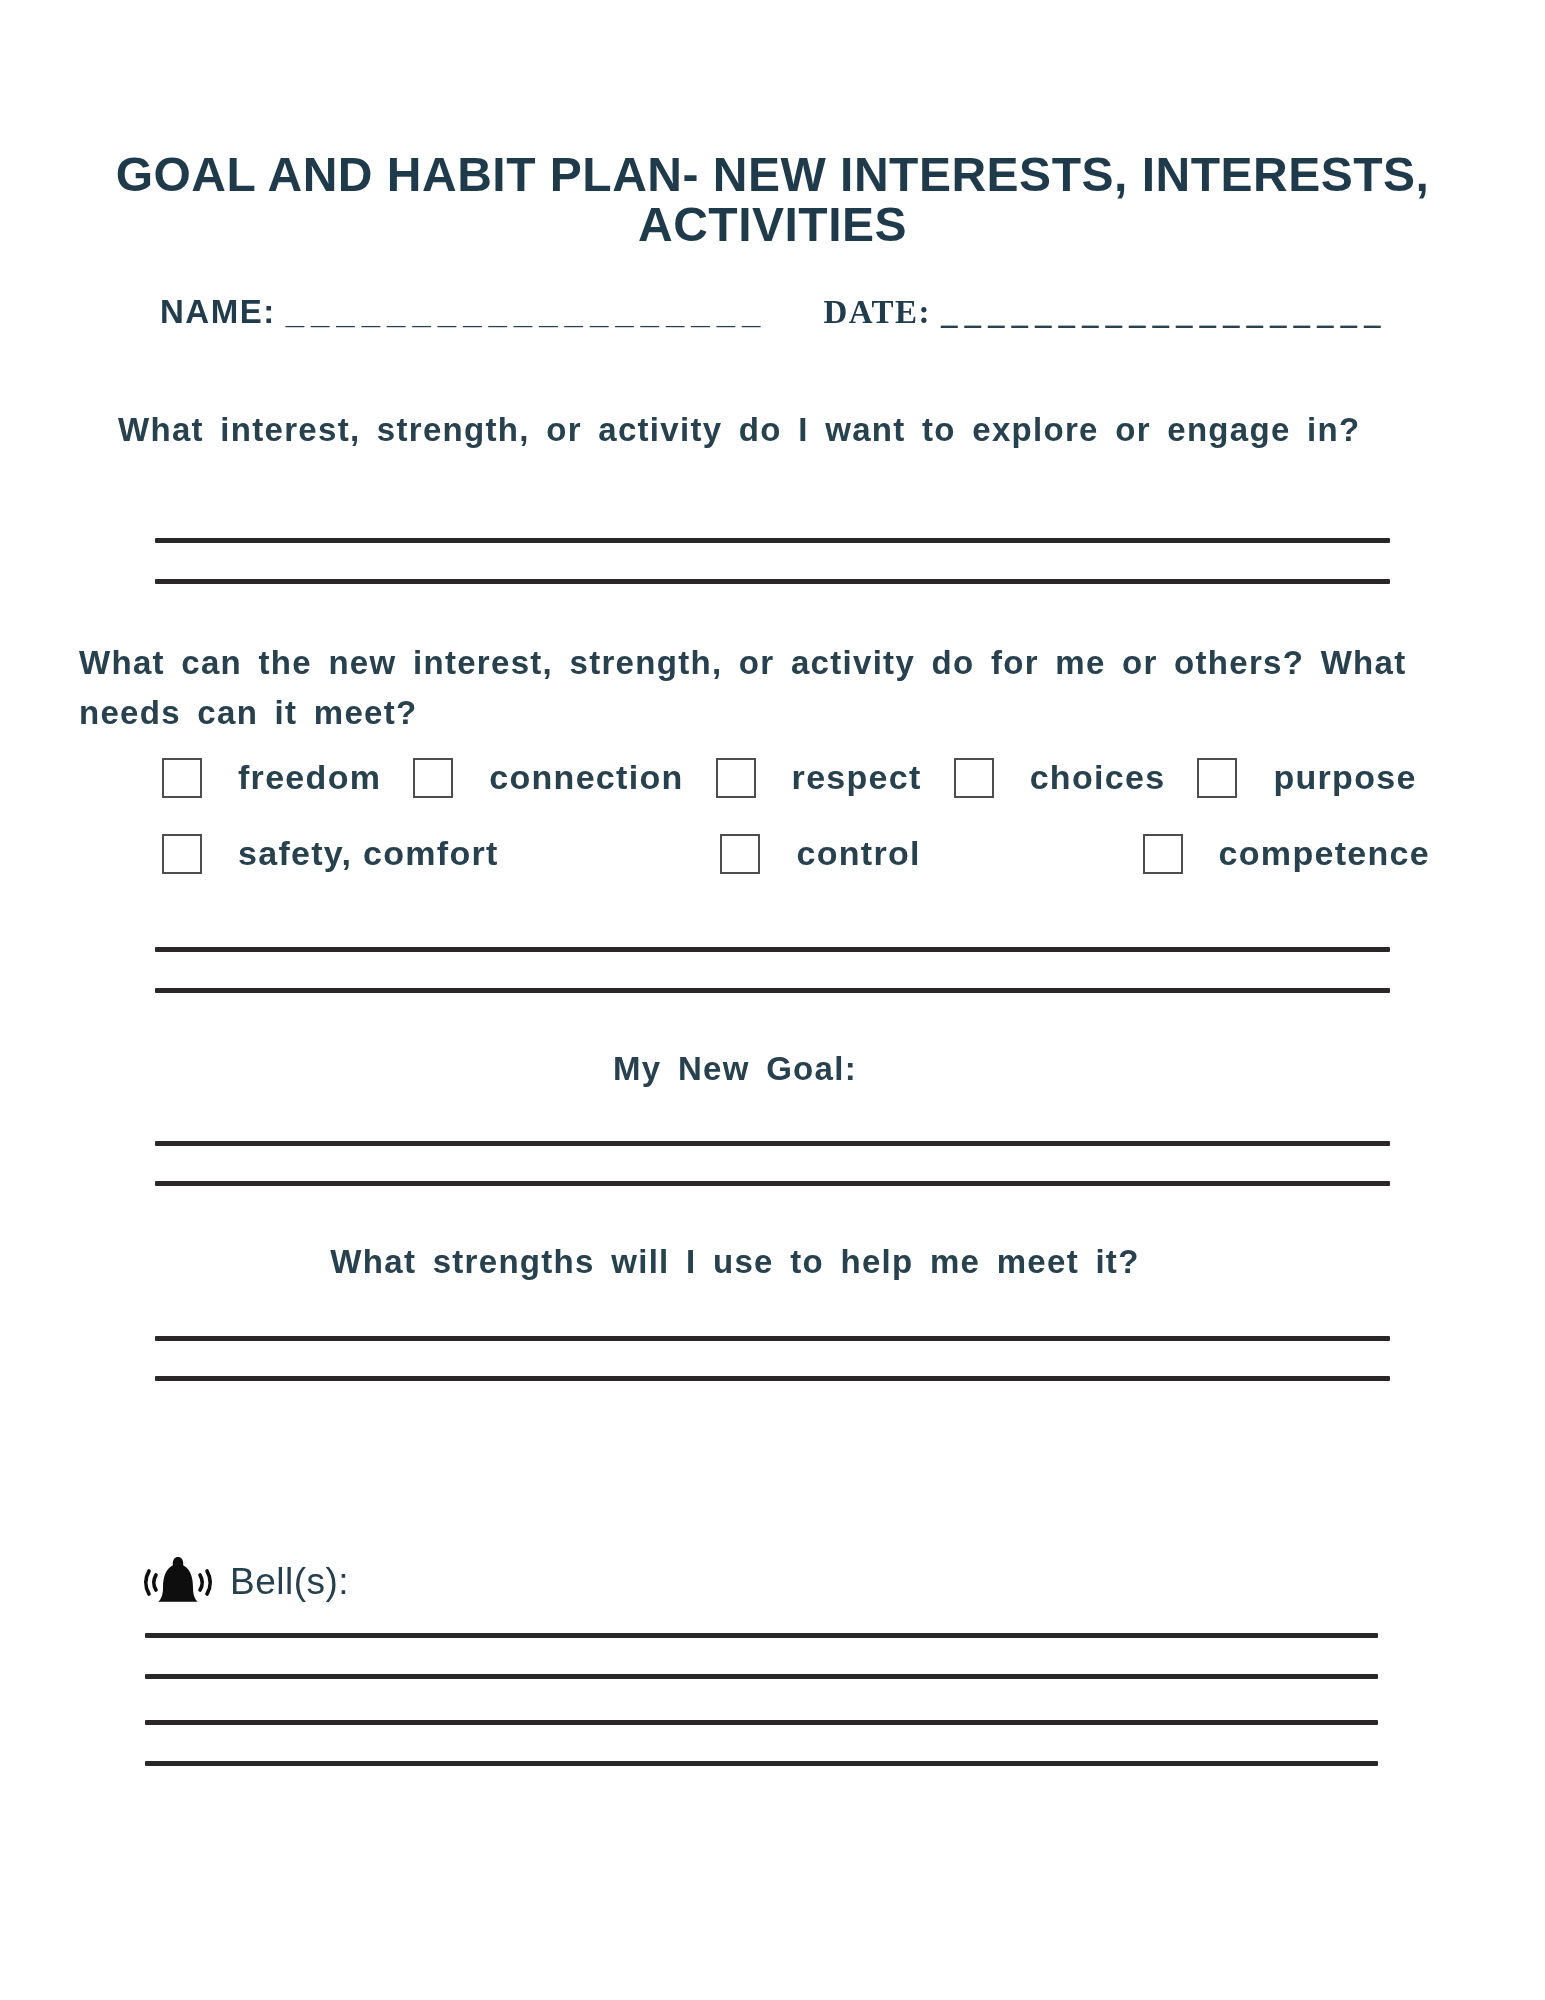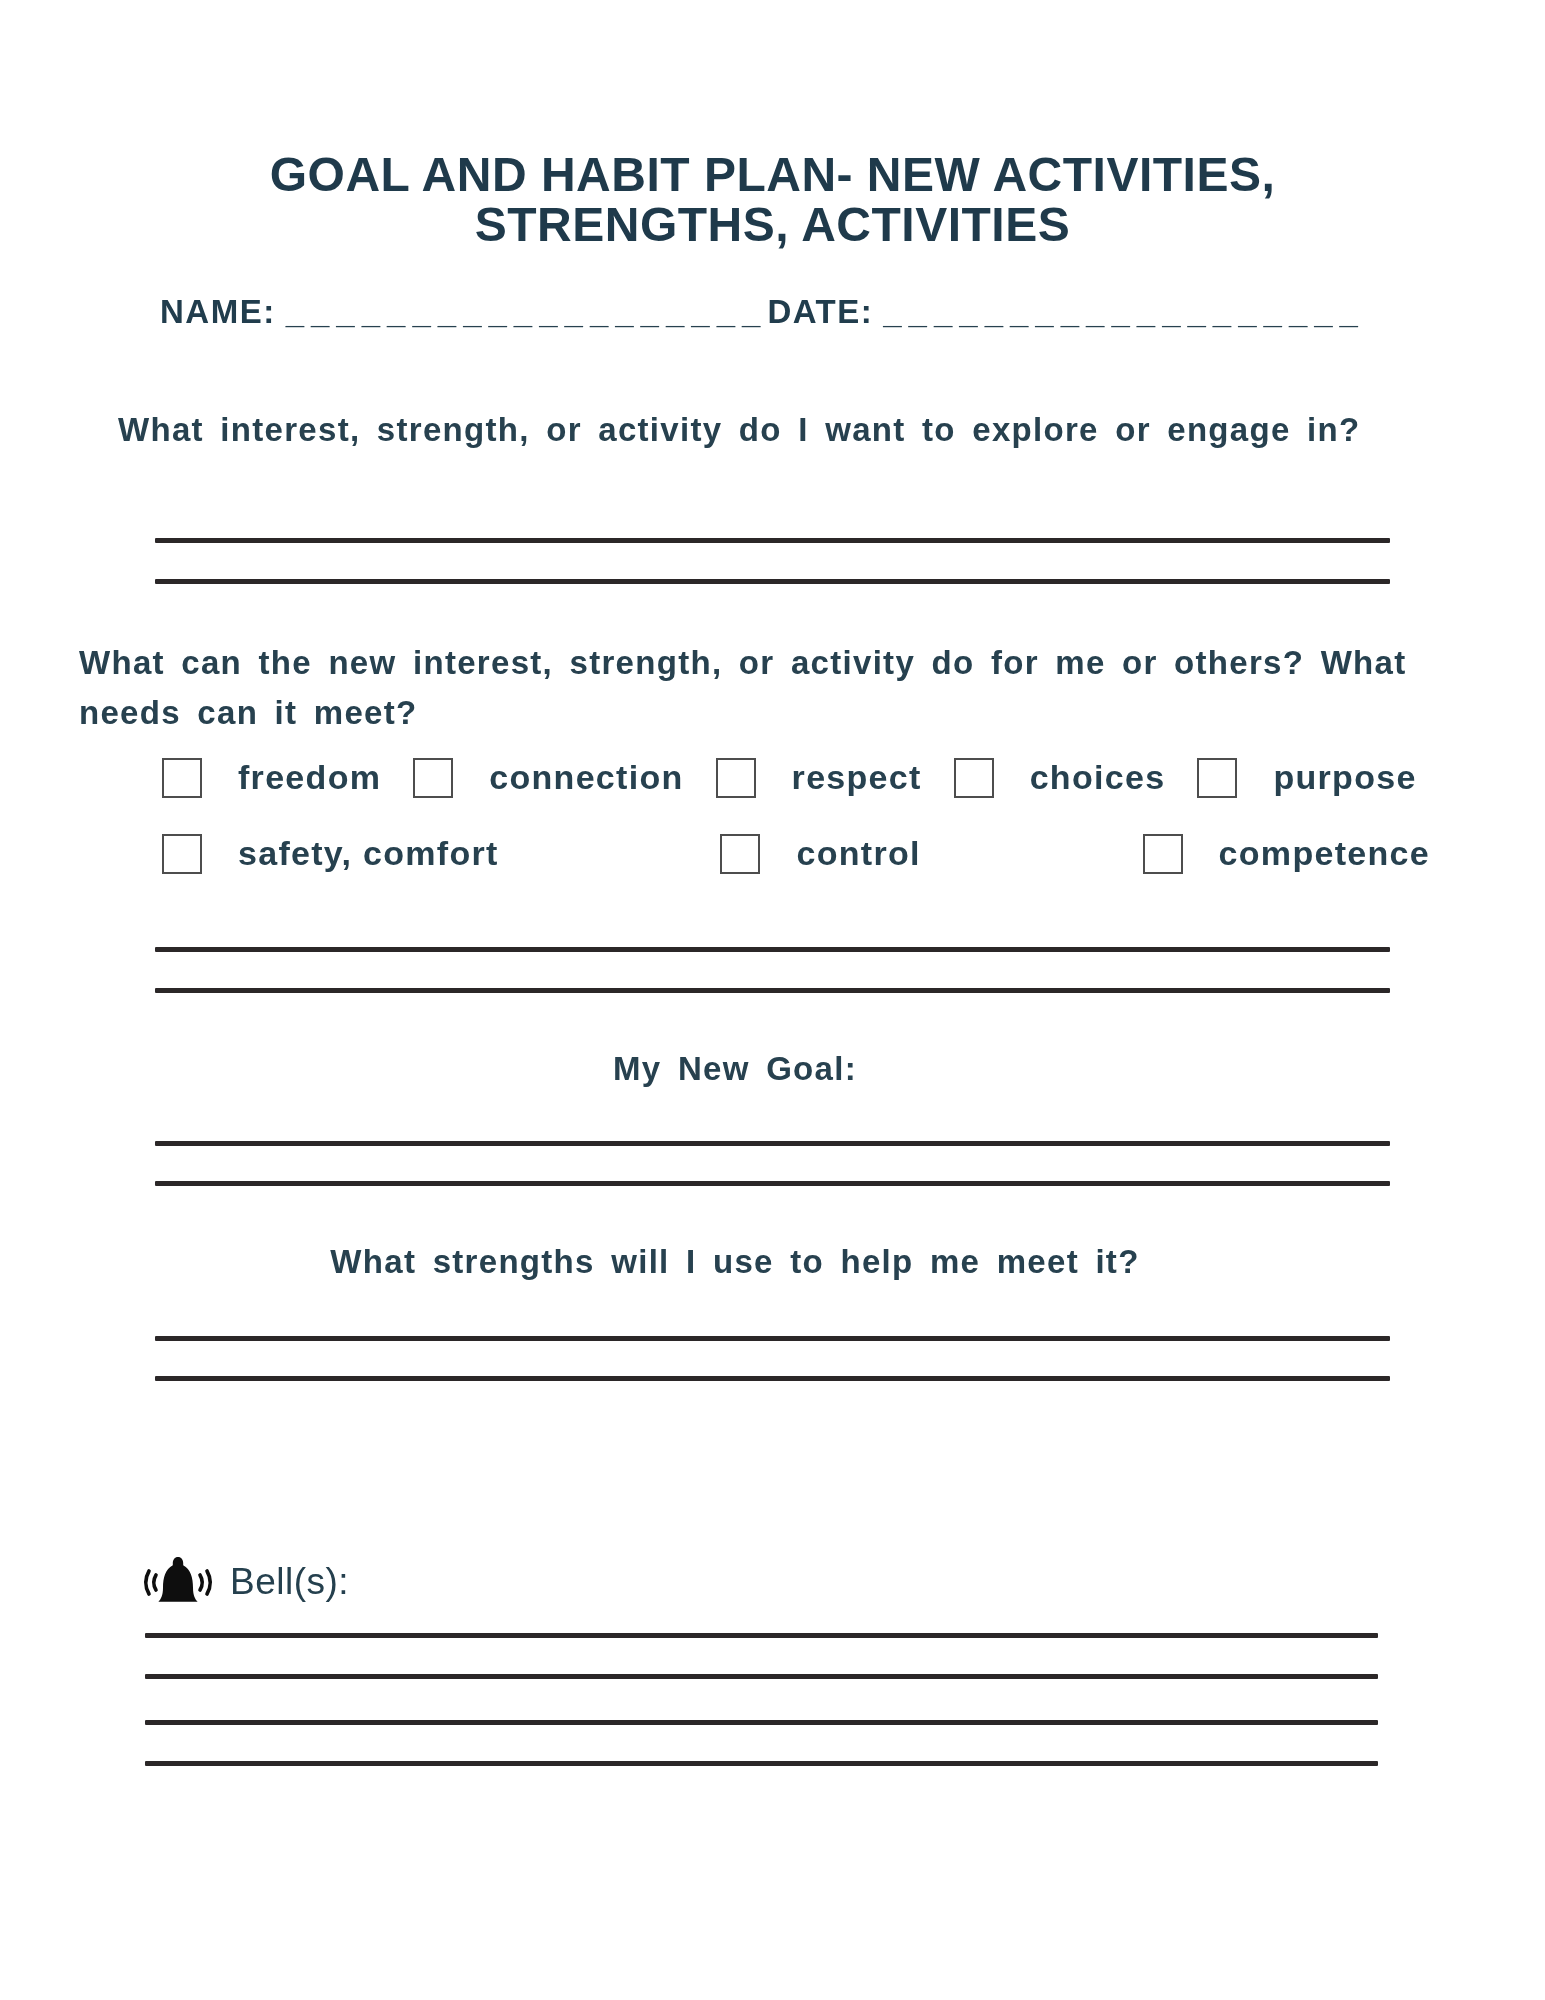--- a/index.html
+++ b/index.html
@@ -22,21 +22,21 @@
   .namedate{
     position:absolute;top:293px;left:160px;width:1280px;
     font-size:33px;font-weight:bold;color:#213d4d;
     white-space:nowrap;
   }
   .fieldlabel{letter-spacing:1.5px;}
   .blank{
     font-weight:bold;letter-spacing:7px;color:#27414f;
     margin-left:10px;
   }
-  .datewrap{}
+  .datewrap{margin-left:56px;font-family:Liberation Serif, serif;}
   .question{
     position:absolute;
     font-size:33px;font-weight:bold;color:#27414f;
     letter-spacing:1.3px;word-spacing:6px;line-height:1.5;
   }
   .q1{top:405px;left:118px;width:1320px;}
   .q2{top:638px;left:79px;width:1334px;}
   .q-strategies{top:1477px;left:145px;width:1340px;white-space:nowrap;}
   .centered-head{
     position:absolute;left:0;width:1470px;text-align:center;
@@ -75,21 +75,21 @@
     letter-spacing:0.5px;
   }
   .bell-svg{display:block;}
 </style>
 </head>
 <body>
 
 <div class="page">
 
   <div class="title">
-    <span class="inner">GOAL AND HABIT PLAN- NEW ACTIVITIES, STRENGTHS, ACTIVITIES</span>
+    <span class="inner">GOAL AND HABIT PLAN- NEW INTERESTS, INTERESTS, ACTIVITIES</span>
   </div>
 
   <div class="namedate">
     <span class="fieldlabel">NAME:</span><span class="blank">___________________</span><span class="datewrap"><span class="fieldlabel">DATE:</span><span class="blank">___________________</span></span>
   </div>
 
   <div class="question q1">What interest, strength, or activity do I want to explore or engage in?</div>
   <div class="rule" style="top:538px;"></div>
   <div class="rule" style="top:579px;"></div>
 

